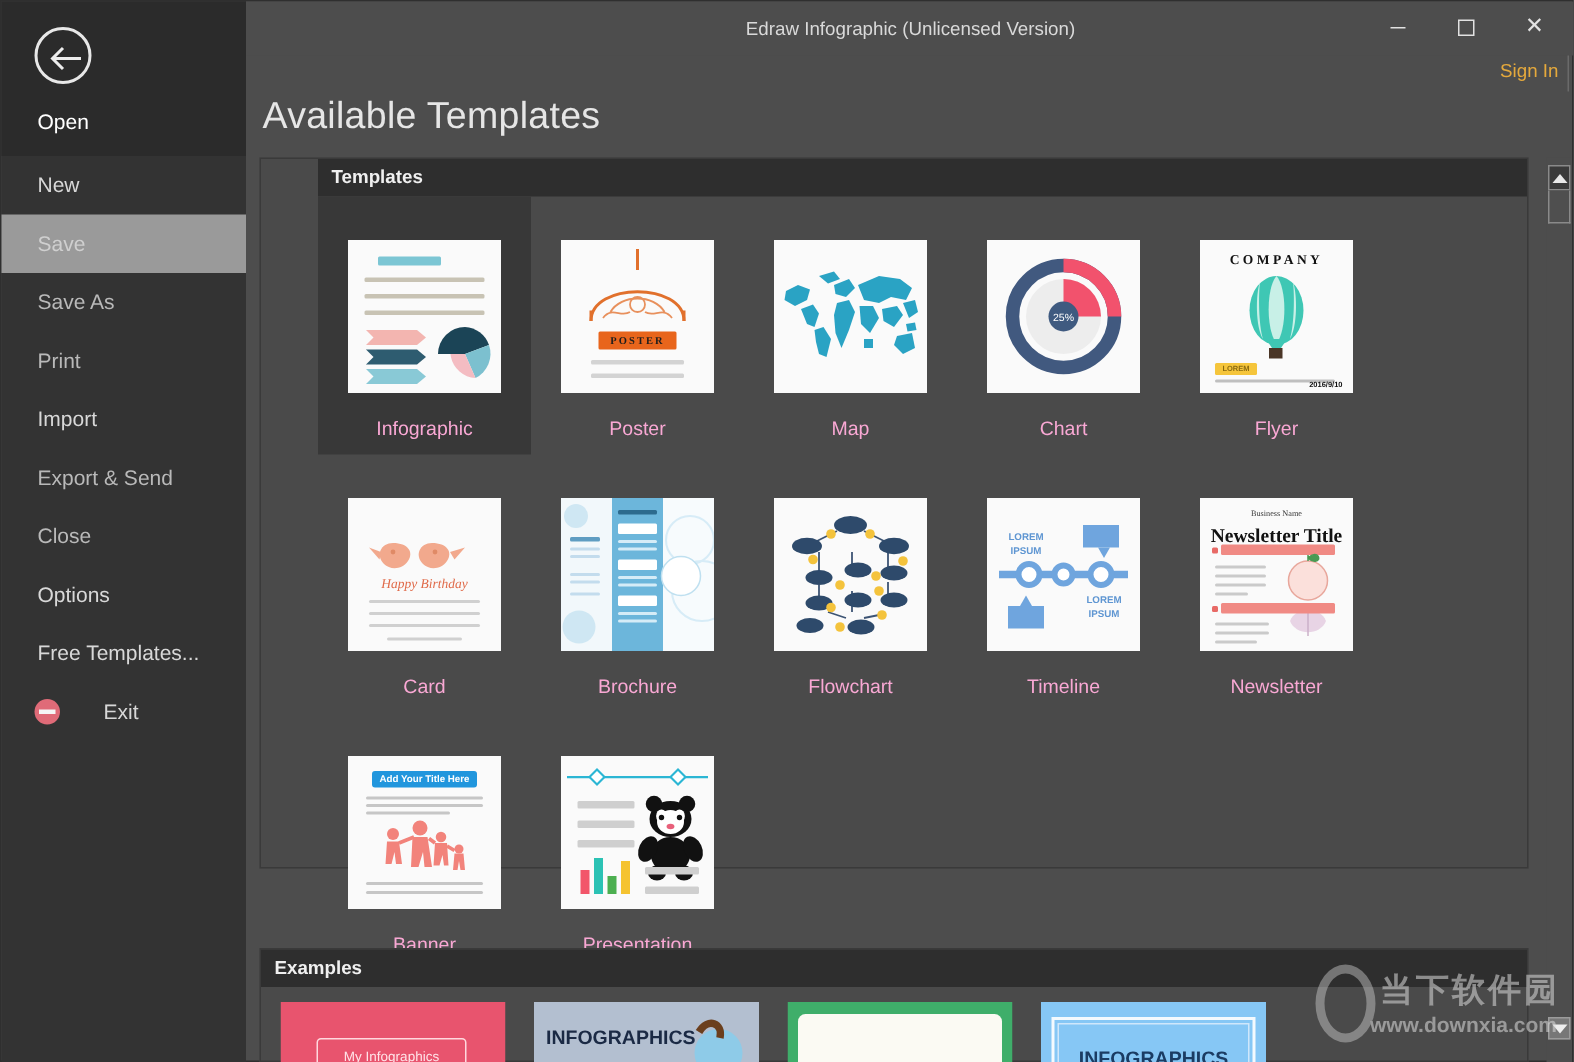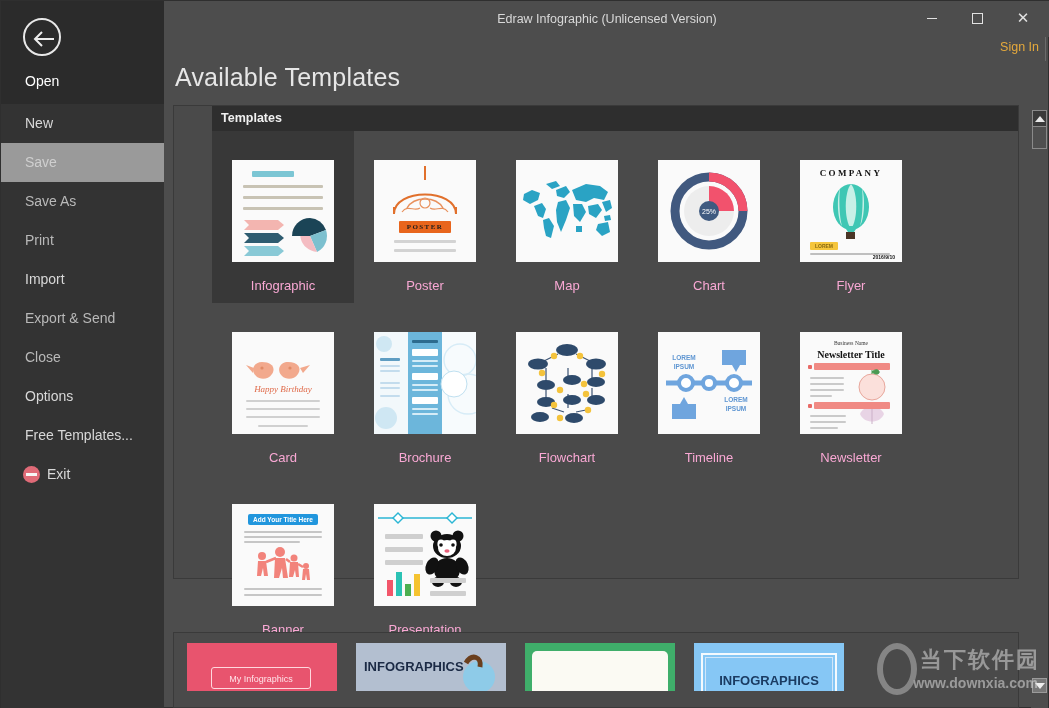--- a/index.html
+++ b/index.html
@@ -48,21 +48,21 @@
     cursor: pointer;
     white-space: nowrap;
   }
   .menu-item.dim { color: #b9b9b9; }
   .menu-item.selected {
     background: #9a9a9a;
     color: #cfcfcf;
   }
   .menu-item.exit {
     position: relative;
-    padding-left: 46px;
+    padding-left: 68px;
   }
   #exit-icon {
     position: absolute; left: 22px; top: 11px;
     width: 17px; height: 17px;
     border-radius: 50%;
     background: #e06b78;
   }
   #exit-icon::after {
     content: "";
     position: absolute; left: 3px; top: 7px;
@@ -504,21 +504,21 @@
       <text x="26" y="37" text-anchor="middle" font-size="6.5" fill="#5f96d2" font-weight="bold">IPSUM</text>
       <text x="78" y="70" text-anchor="middle" font-size="6.5" fill="#5f96d2" font-weight="bold">LOREM</text>
       <text x="78" y="79" text-anchor="middle" font-size="6.5" fill="#5f96d2" font-weight="bold">IPSUM</text>
     </svg>
             </div>
             <div class="tile-label">Timeline</div>
           </div>
           <div class="tile">
             <div class="thumb">
     <div style="position:absolute;left:0;top:8px;width:102px;text-align:center;font-size:5.5px;color:#3a3a3a;font-family:'Liberation Serif',serif">Business Name</div>
-    <div style="position:absolute;left:0;top:17px;width:102px;text-align:center;font-size:10px;font-weight:bold;color:#111;font-family:'Liberation Serif',serif">Newsletter Title</div>
+    <div style="position:absolute;left:0;top:17px;width:102px;text-align:center;font-size:13px;font-weight:bold;color:#111;font-family:'Liberation Serif',serif">Newsletter Title</div>
     <div class="ln" style="left:14px;top:31px;width:76px;height:7px;background:#f08a84"></div>
     <div class="ln" style="left:8px;top:33px;width:4px;height:4px;background:#e86a66"></div>
     <div class="ln" style="left:10px;top:45px;width:34px;height:2px;background:#cacaca"></div>
     <div class="ln" style="left:10px;top:51px;width:34px;height:2px;background:#cacaca"></div>
     <div class="ln" style="left:10px;top:57px;width:34px;height:2px;background:#cacaca"></div>
     <div class="ln" style="left:10px;top:63px;width:22px;height:2px;background:#cacaca"></div>
     <svg width="102" height="102" style="position:absolute;left:0;top:0">
       <circle cx="72" cy="55" r="13" fill="#fbe0db" stroke="#e8a79c" stroke-width="1"></circle>
       <path d="M72,42 L72,38 M72,40 C76,36 80,38 79,41 C78,43 74,42 72,40 Z" fill="#4a9a53" stroke="#4a9a53" stroke-width="1"></path>
       <path d="M60,82 C64,72 80,72 84,82 C80,92 64,92 60,82 Z" fill="#e4cbe0" opacity=".8"></path>
@@ -604,20 +604,21 @@
     <div class="ln" style="left:56px;top:74px;width:36px;height:5px;background:#cfcfcf"></div>
     <div class="ln" style="left:56px;top:87px;width:36px;height:5px;background:#cfcfcf"></div>
             </div>
             <div class="tile-label">Presentation</div>
           </div>
         </div>
       </div>
   </div>
 
   <div id="examples-panel">
+    <div class="panel-head">Examples</div>
     <div id="examples-strip">
         <div class="ex-thumb">
           <div style="position:absolute;inset:0;background:#e8546e"></div>
      <div style="position:absolute;left:24px;top:24px;width:100px;height:22px;border:1px solid #ffd8de;border-radius:3px;color:#ffe3e8;font-size:9px;text-align:center;line-height:22px">My Infographics</div>
         </div>
         <div class="ex-thumb">
           <div style="position:absolute;inset:0;background:#b3bfd0"></div>
      <div style="position:absolute;left:8px;top:16px;font-size:13px;font-weight:bold;color:#1b2a45;font-family:'Liberation Sans',sans-serif">INFOGRAPHICS</div>
      <svg width="150" height="48" style="position:absolute;left:0;top:0">
             <circle cx="123" cy="34" r="16" fill="#8ecbe8"></circle>

